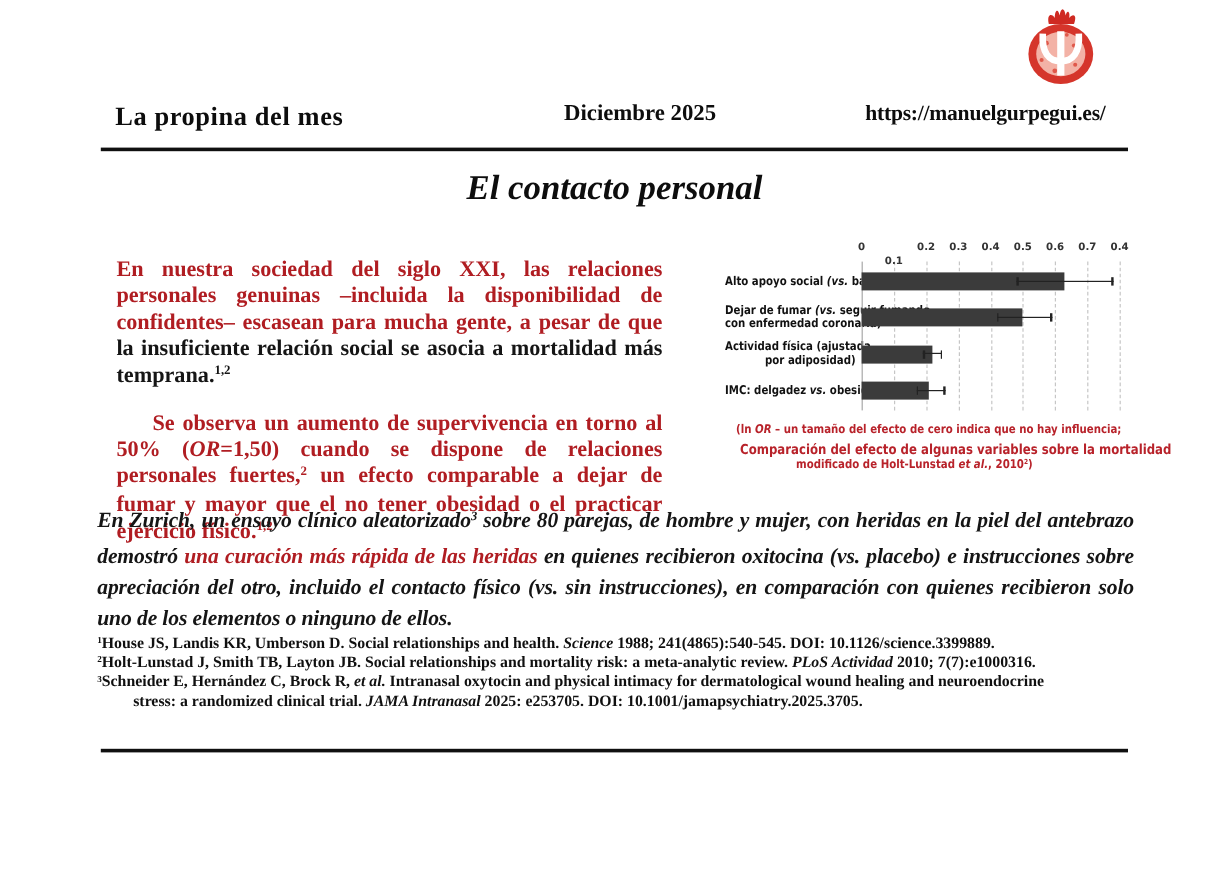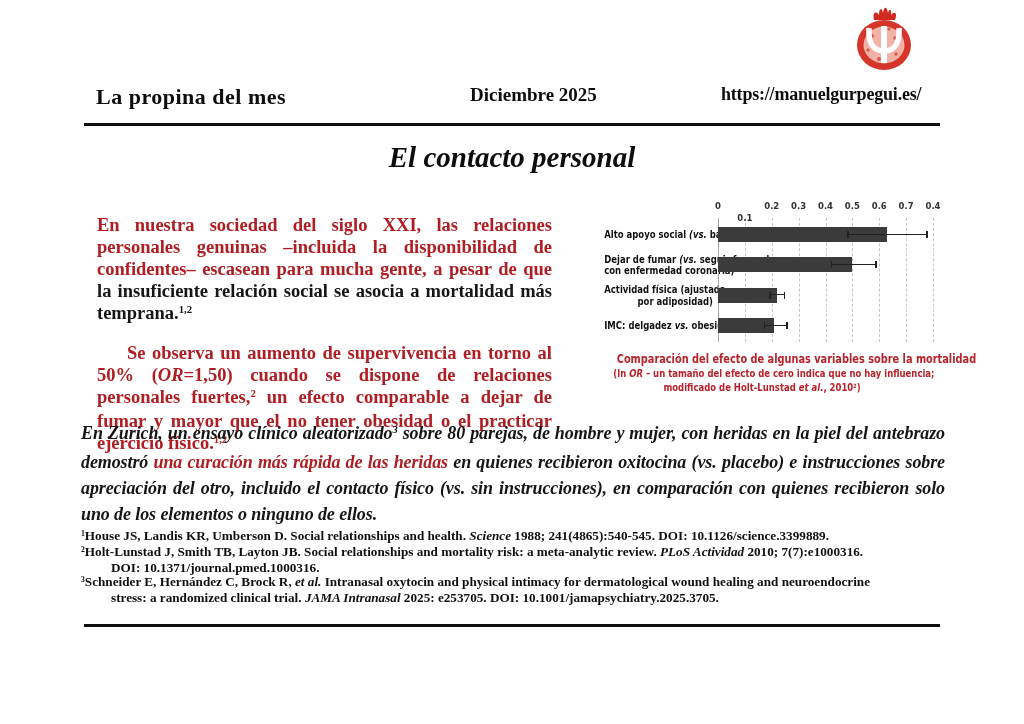--- a/index.html
+++ b/index.html
@@ -132,28 +132,27 @@
       <div class="errbar" style="top: 15.5px; left: 60%; width: 37.5%;"></div>
       <div class="bar" style="top: 39.4px; width: 62.5%; background: rgb(59, 59, 59);"></div>
       <div class="errbar" style="top: 45.9px; left: 52.5%; width: 21.25%;"></div>
       <div class="bar" style="top: 69.8px; width: 27.5%; background: rgb(59, 59, 59);"></div>
       <div class="errbar" style="top: 76.3px; left: 23.75%; width: 7.5%;"></div>
       <div class="bar" style="top: 100.2px; width: 26.25%; background: rgb(59, 59, 59);"></div>
       <div class="errbar" style="top: 106.7px; left: 21.25%; width: 11.25%;"></div>
     </div>
 </div>
 <div class="chart-caption">
+    <div class="cap-line"><span class="inner">(ln <span class="rn-i">OR</span> – un tamaño del efecto de cero indica que no hay influencia;</span></div>
     <div class="cap-line cap-main"><span class="inner">Comparación del efecto de algunas variables sobre la mortalidad</span></div>
-    <div class="cap-line"><span class="inner">(ln <span class="rn-i">OR</span> – un tamaño del efecto de cero indica que no hay influencia;</span></div>
     <div class="cap-line"><span class="inner">modificado de Holt-Lunstad <span class="rn-i">et al.</span>, 2010<span class="rn-sup">2</span>)</span></div>
   </div>
 
 <div class="zurich">En Zurich, un ensayo clínico aleatorizado<span class="rn-sup">3</span> sobre 80 parejas, de hombre y mujer, con heridas en la piel del antebrazo demostró <span class="rn-r">una curación más rápida de las heridas</span> en quienes recibieron oxitocina (vs. placebo) e instrucciones sobre apreciación del otro, incluido el contacto físico (vs. sin instrucciones), en comparación con quienes recibieron solo uno de los elementos o ninguno de ellos.</div>
 
 <div class="refs">
     <div class="ref-line"><span class="rn-sup">1</span>House JS, Landis KR, Umberson D.  Social relationships and health. <span class="rn-i">Science</span> 1988; 241(4865):540-545.   DOI: 10.1126/science.3399889.</div>
     <div class="ref-line"><span class="rn-sup">2</span>Holt-Lunstad J, Smith TB, Layton JB.  Social relationships and mortality risk: a meta-analytic review.  <span class="rn-i">PLoS Actividad</span> 2010; 7(7):e1000316.</div>
-    <div class="ref-line ind">DOI: 10.1371/journal.pmed.1000316.</div>
     <div class="ref-line"><span class="rn-sup">3</span>Schneider E, Hernández C, Brock R,  <span class="rn-i">et al.</span>  Intranasal oxytocin and physical intimacy for dermatological wound healing and neuroendocrine</div>
     <div class="ref-line ind">stress: a randomized clinical trial.  <span class="rn-i">JAMA Intranasal</span> 2025: e253705.  DOI: 10.1001/jamapsychiatry.2025.3705.</div>
   </div>
 
 <div class="rule rule-bottom"></div>
 
 </body></html>

